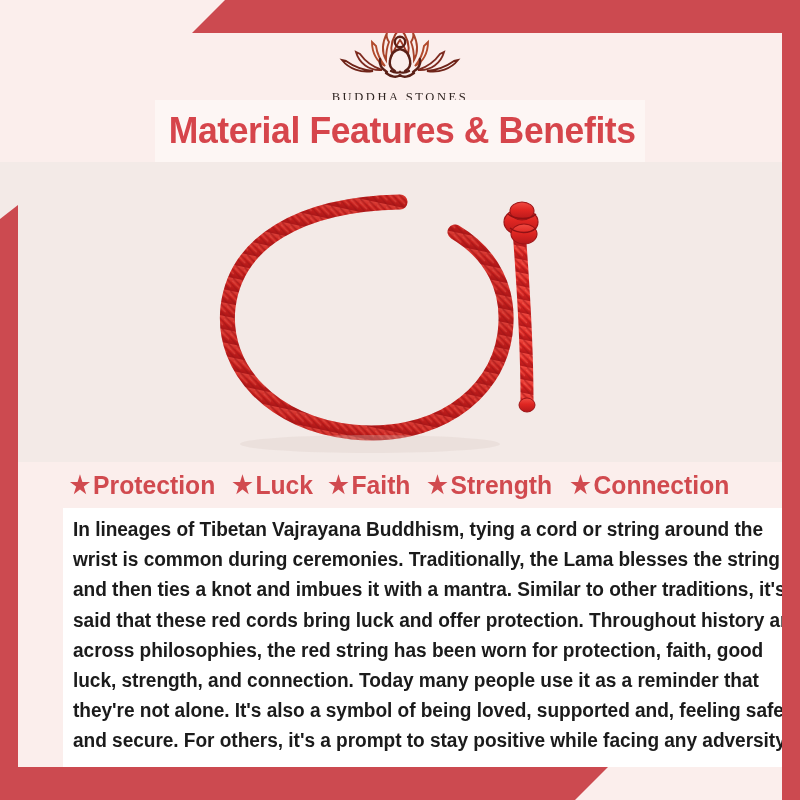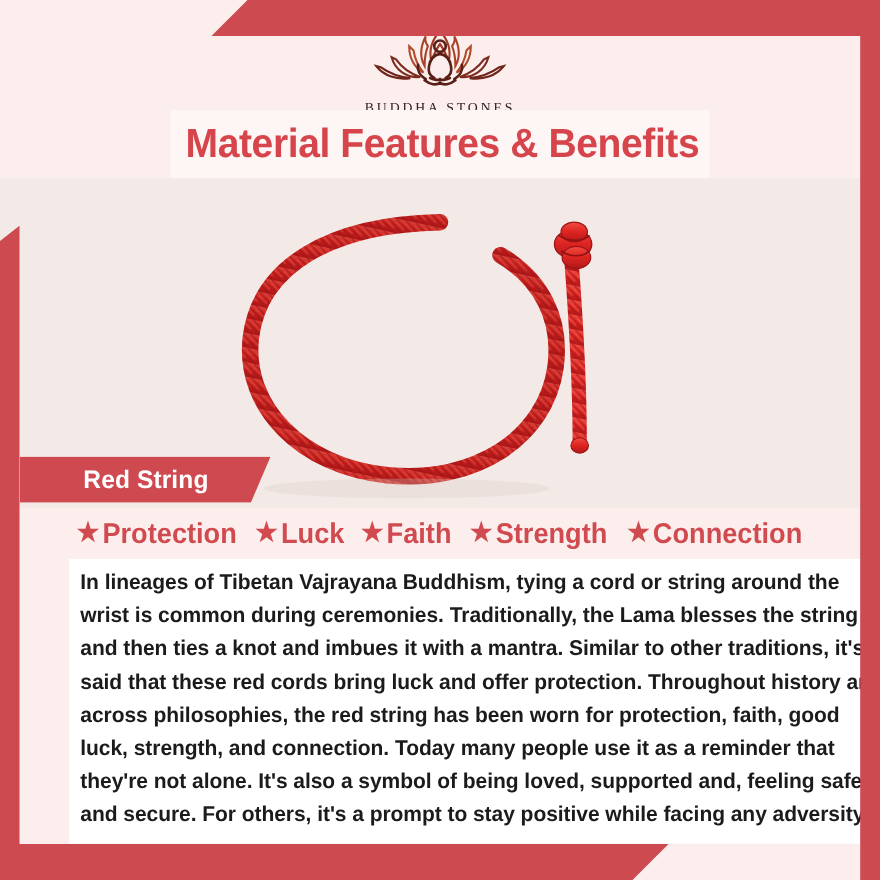--- a/index.html
+++ b/index.html
@@ -212,23 +212,20 @@
         <path d="M508 52 C 516 58, 530 58, 536 52" stroke="#8f1114" stroke-width="1.5" fill="none"></path>
         <path d="M510 66 C 518 72, 530 72, 536 66" stroke="#8f1114" stroke-width="1.5" fill="none"></path>
       </g>
 
       <ellipse cx="527" cy="243" rx="8" ry="7" fill="url(#cordg)" stroke="#9d1416" stroke-width="1"></ellipse>
 
       <ellipse cx="370" cy="282" rx="130" ry="9" fill="#d9c9c5" opacity="0.30"></ellipse>
     </svg>
   </div>
 
-  <div class="tag">
-    <span class="tag-text">Red String</span>
-  </div>
 
   <div class="benefits">
     <span class="benefit">
       <span class="star">★</span>
       <span>Protection</span>
     </span>
     <span class="benefit">
       <span class="star">★</span>
       <span>Luck</span>
     </span>

